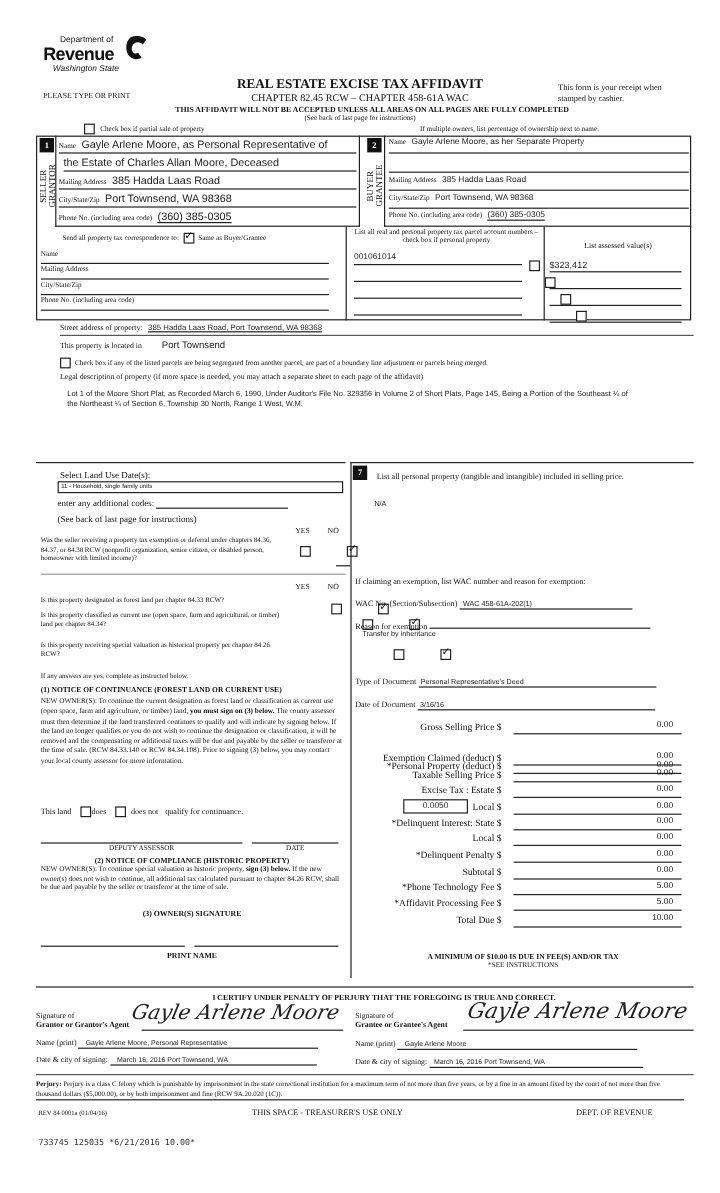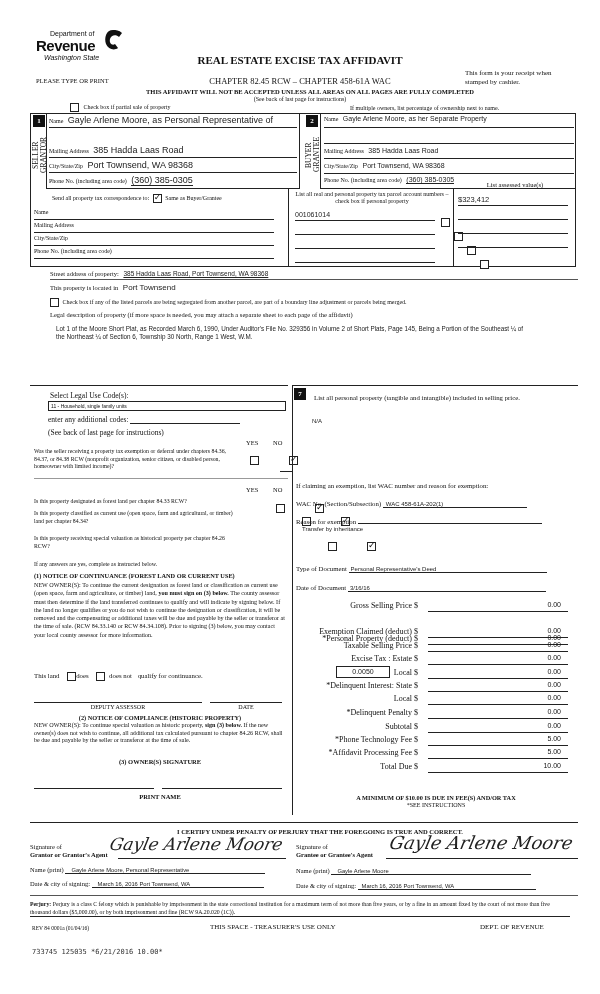--- a/index.html
+++ b/index.html
@@ -24,21 +24,21 @@
 
 <div class="abs" style="left:36px;top:28px;width:90px;height:42px;">
   <div style="position:absolute;left:14px;top:2px;font-family:'Liberation Sans',sans-serif;font-size:7px;">Department of</div>
   <div style="position:absolute;left:0;top:9px;font-family:'Liberation Sans',sans-serif;font-size:15px;font-weight:bold;letter-spacing:-0.5px;">Revenue</div>
   <div style="position:absolute;left:8px;top:26px;font-family:'Liberation Sans',sans-serif;font-size:7px;font-style:italic;">Washington State</div>
   <svg style="position:absolute;left:66px;top:0;" width="22" height="24" viewBox="0 0 22 24">
     <path d="M11 2 C4 2 2 10 4 16 C6 21 12 23 16 20 L13 16 C10 18 7 15 8 11 C9 7 14 6 17 9 L20 5 C17 2 14 2 11 2 Z" fill="#111"></path>
   </svg>
 </div>
 
-<div class="abs" style="left:150px;top:54px;width:300px;text-align:center;font-size:11px;font-weight:bold;">REAL ESTATE EXCISE TAX AFFIDAVIT</div>
+<div class="abs" style="left:150px;top:64px;width:300px;text-align:center;font-size:11px;font-weight:bold;">REAL ESTATE EXCISE TAX AFFIDAVIT</div>
 <div class="abs" style="left:36px;top:77px;font-size:6.5px;">PLEASE TYPE OR PRINT</div>
 <div class="abs" style="left:150px;top:76px;width:300px;text-align:center;font-size:8.5px;">CHAPTER 82.45 RCW – CHAPTER 458-61A WAC</div>
 <div class="abs" style="left:465px;top:69px;width:110px;font-size:7px;line-height:9px;">This form is your receipt when stamped by cashier.</div>
 <div class="abs" style="left:40px;top:88px;width:540px;text-align:center;font-size:6.5px;font-weight:bold;">THIS AFFIDAVIT WILL NOT BE ACCEPTED UNLESS ALL AREAS ON ALL PAGES ARE FULLY COMPLETED</div>
 <div class="abs" style="left:150px;top:96px;width:300px;text-align:center;font-size:6px;">(See back of last page for instructions)</div>
 <div class="abs" style="left:70px;top:103px;font-size:6px;">
   <span class="cb"></span>
   <span style="margin-left:3px;">Check box if partial sale of property</span>
 </div>
 <div class="abs" style="left:350px;top:105px;font-size:6px;">If multiple owners, list percentage of ownership next to name.</div>
@@ -47,20 +47,21 @@
 <div class="abs" style="left:30px;top:113px;width:546px;height:154px;border:1px solid #222;"></div>
 
 
 <div class="abs secnum" style="left:33px;top:115px;">1</div>
 <div class="abs vlabel" style="left:32px;top:130px;width:14px;height:50px;">SELLER GRANTOR</div>
 <div class="abs" style="left:46px;top:113px;width:254px;height:76px;border-left:1px solid #222;border-right:1px solid #222;border-bottom:1px solid #222;">
   <div class="ul" style="position:absolute;left:2px;top:2px;width:248px;height:13px;font-size:6px;">
     <span>Name</span>
     <span class="fill" style="font-size:9px;margin-left:3px;">Gayle Arlene Moore, as Personal Representative of</span>
   </div>
+  <div class="ul fill" style="position:absolute;left:6px;top:17px;width:244px;height:13px;font-size:9px;">the Estate of Charles Allan Moore, Deceased</div>
   <div class="ul" style="position:absolute;left:2px;top:32px;width:248px;height:13px;font-size:6px;">
     <span>Mailing Address</span>
     <span class="fill" style="font-size:9px;margin-left:3px;">385 Hadda Laas Road</span>
   </div>
   <div class="ul" style="position:absolute;left:2px;top:47px;width:248px;height:13px;font-size:6px;">
     <span>City/State/Zip</span>
     <span class="fill" style="font-size:9px;margin-left:3px;">Port Townsend, WA 98368</span>
   </div>
   <div style="position:absolute;left:2px;top:62px;width:248px;height:12px;font-size:6px;">
     <span>Phone No. (including area code)</span>
@@ -108,47 +109,47 @@
   <div style="position:absolute;left:2px;top:2px;width:162px;text-align:center;font-size:6px;line-height:7px;">List all real and personal property tax parcel account numbers – check box if personal property</div>
   <div class="ul fill" style="position:absolute;left:6px;top:22px;width:140px;height:10px;font-size:7px;">001061014</div>
   <span class="cb abs" style="left:152px;top:23px;"></span>
   <div class="ul" style="position:absolute;left:6px;top:37px;width:140px;height:9px;"></div>
   <span class="cb abs" style="left:152px;top:37px;"></span>
   <div class="ul" style="position:absolute;left:6px;top:51px;width:140px;height:9px;"></div>
   <span class="cb abs" style="left:152px;top:51px;"></span>
   <div class="ul" style="position:absolute;left:6px;top:65px;width:140px;height:9px;"></div>
   <span class="cb abs" style="left:152px;top:65px;"></span>
 </div>
-<div class="abs" style="left:454px;top:173px;width:122px;height:78px;">
+<div class="abs" style="left:454px;top:194px;width:122px;height:78px;">
   <div style="position:absolute;left:0;top:8px;width:122px;text-align:center;font-size:6.5px;">List assessed value(s)</div>
   <div class="ul fill" style="position:absolute;left:4px;top:22px;width:110px;height:11px;font-size:7.5px;">$323,412</div>
   <div class="ul" style="position:absolute;left:4px;top:38px;width:110px;height:9px;"></div>
   <div class="ul" style="position:absolute;left:4px;top:52px;width:110px;height:9px;"></div>
   <div class="ul" style="position:absolute;left:4px;top:66px;width:110px;height:9px;"></div>
 </div>
 
 
 <div class="abs" style="left:50px;top:270px;width:528px;height:10px;font-size:6.5px;border-bottom:1px solid #555;">
   <span>Street address of property:</span>
   <span class="fill" style="font-size:6.5px;text-decoration:underline;margin-left:3px;">385 Hadda Laas Road, Port Townsend, WA 98368</span>
 </div>
 <div class="abs" style="left:50px;top:283px;font-size:6.5px;">
   <span>This property is located in</span>
-  <span class="fill" style="font-size:8px;margin-left:3px;">Port Townsend</span>
+  <span class="fill" style="font-size:8px;margin-left:15px;">Port Townsend</span>
 </div>
 <div class="abs" style="left:50px;top:298px;font-size:6px;white-space:nowrap;">
   <span class="cb"></span>
   <span style="margin-left:2px;">Check box if any of the listed parcels are being segregated from another parcel, are part of a boundary line adjustment or parcels being merged.</span>
 </div>
 <div class="abs" style="left:50px;top:311px;font-size:6.5px;white-space:nowrap;">Legal description of property (if more space is needed, you may attach a separate sheet to each page of the affidavit)</div>
 <div class="abs fill" style="left:56px;top:325px;width:470px;font-size:6.3px;line-height:8px;">Lot 1 of the Moore Short Plat, as Recorded March 6, 1990, Under Auditor's File No. 329356 in Volume 2 of Short Plats, Page 145, Being a Portion of the Southeast ¼ of the Northeast ¼ of Section 6, Township 30 North, Range 1 West, W.M.</div>
 
 
 <div class="abs" style="left:30px;top:385px;width:258px;height:430px;border-top:1px solid #222;"></div>
-<div class="abs" style="left:50px;top:391px;font-size:7.5px;">Select Legal Use Code(s):</div>
+<div class="abs" style="left:50px;top:391px;font-size:7.5px;">Select Land Use Date(s):</div>
 <div class="abs" style="left:48px;top:401px;width:238px;height:10px;border:1px solid #222;font-family:'Liberation Sans',sans-serif;font-size:5px;line-height:8px;padding-left:2px;">
   <span>11 - Household, single family units</span>
 </div>
 <div class="abs" style="left:48px;top:415px;width:232px;font-size:7.5px;">
   <span>enter any additional codes:</span>
   <span class="ul" style="display:inline-block;width:110px;height:9px;vertical-align:bottom;"></span>
 </div>
 <div class="abs" style="left:48px;top:428px;font-size:7.5px;">(See back of last page for instructions)</div>
 <div class="abs" style="left:246px;top:439px;font-size:6.5px;">YES</div>
 <div class="abs" style="left:273px;top:439px;font-size:6.5px;">NO</div>

